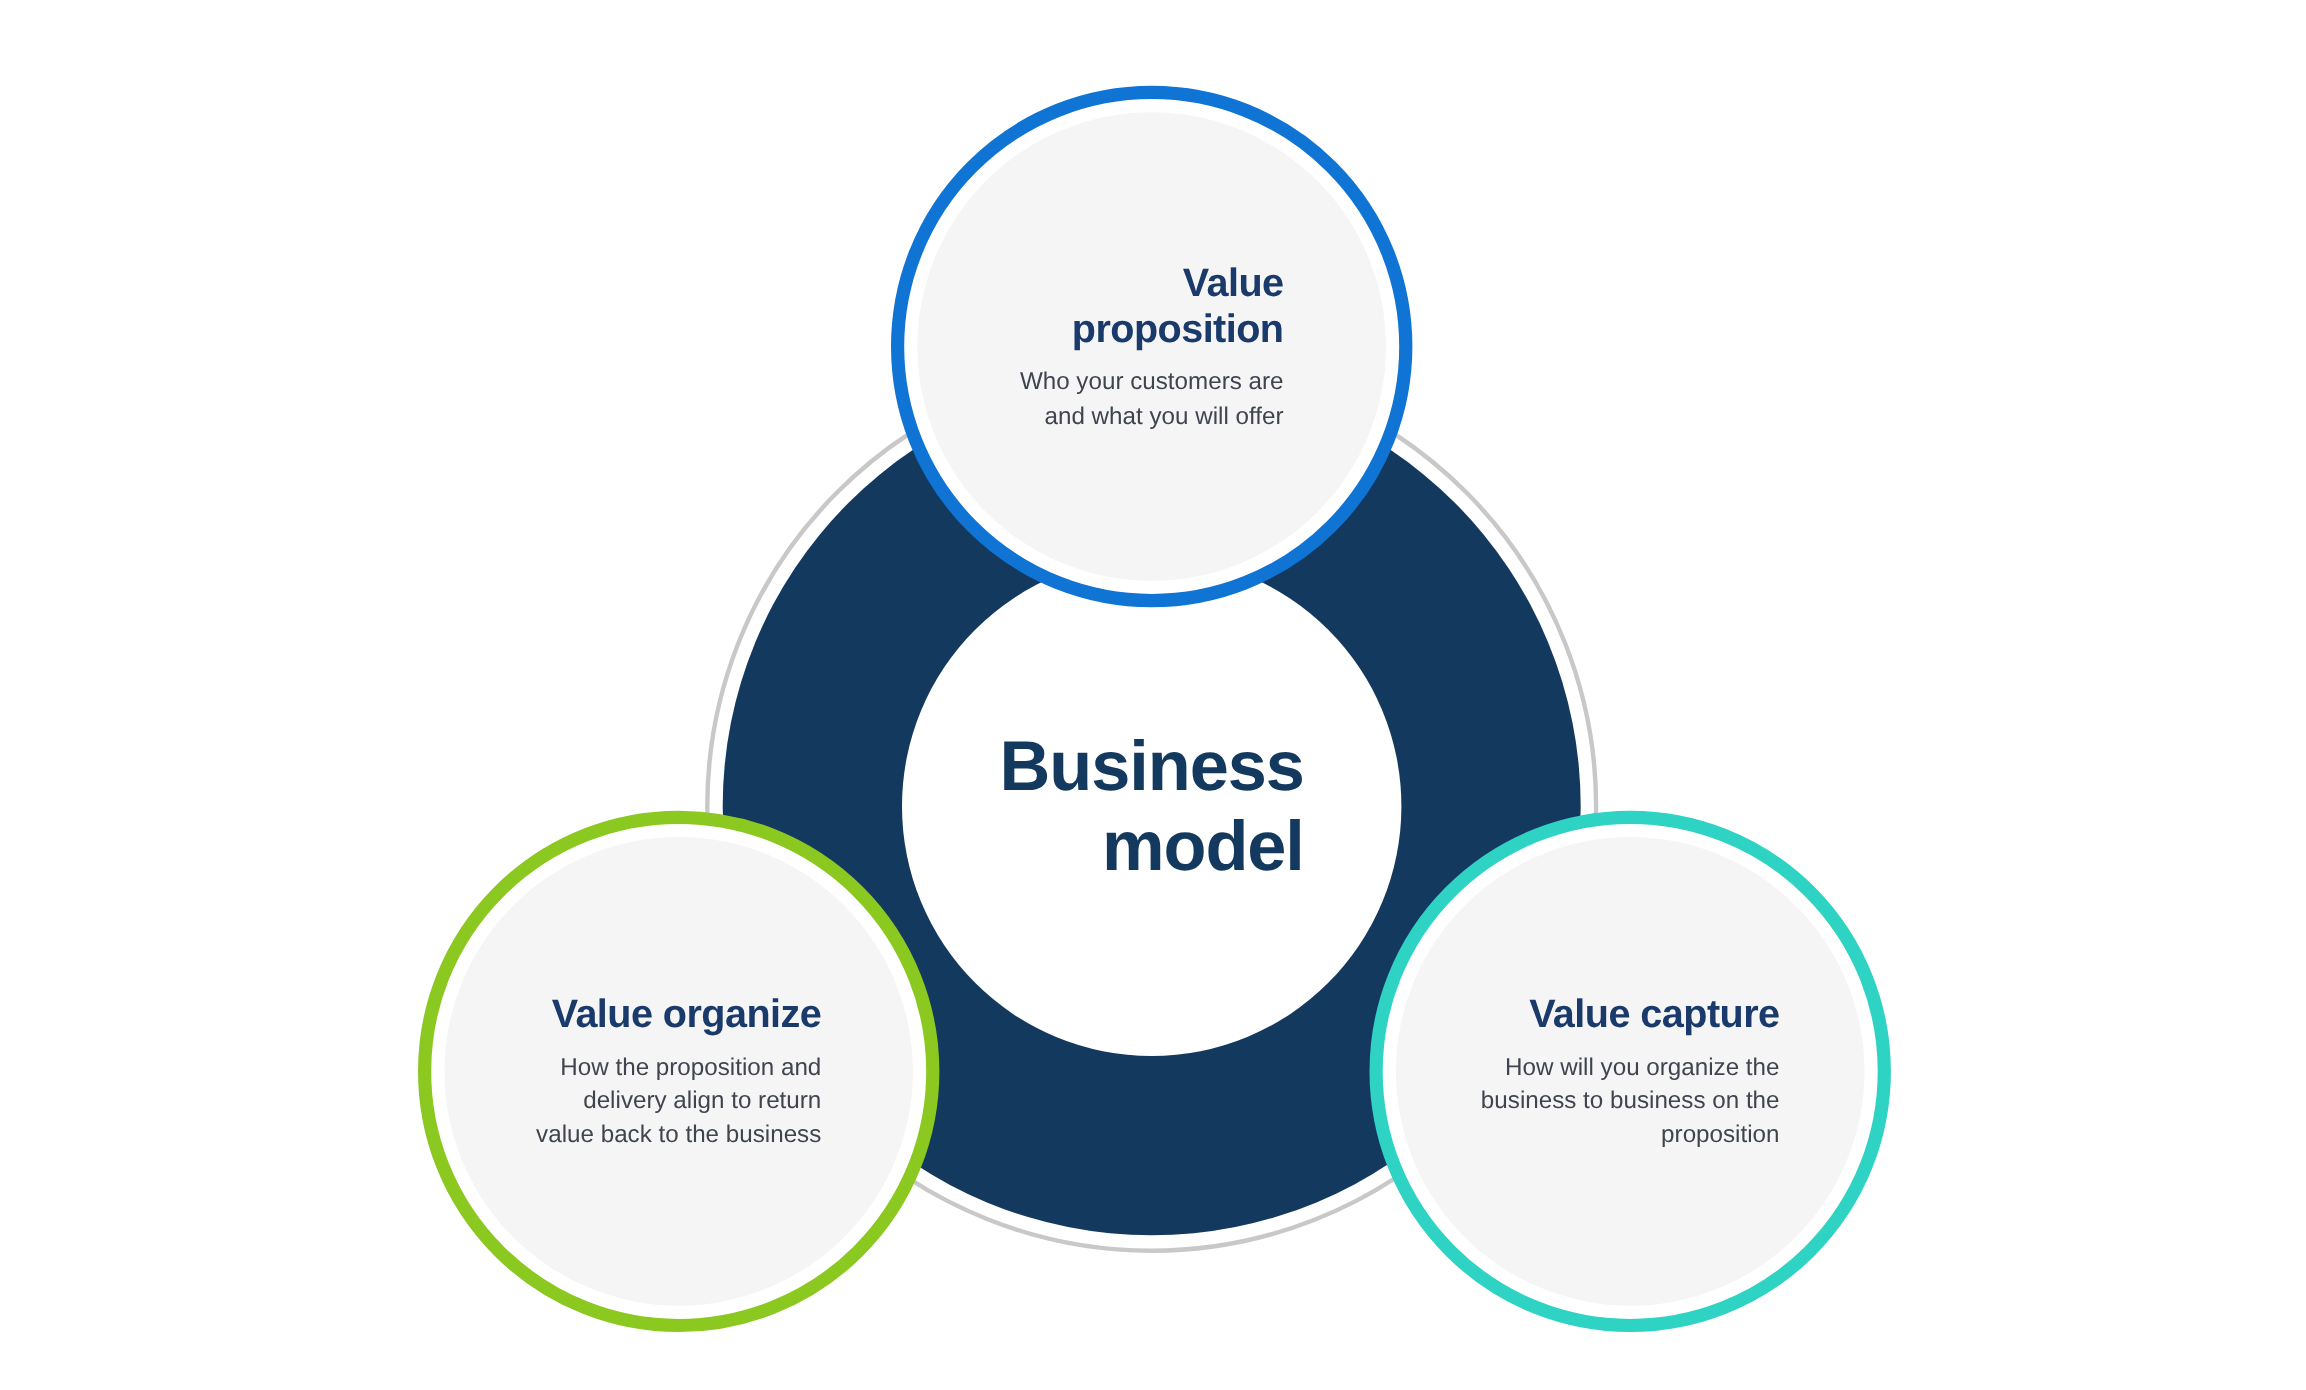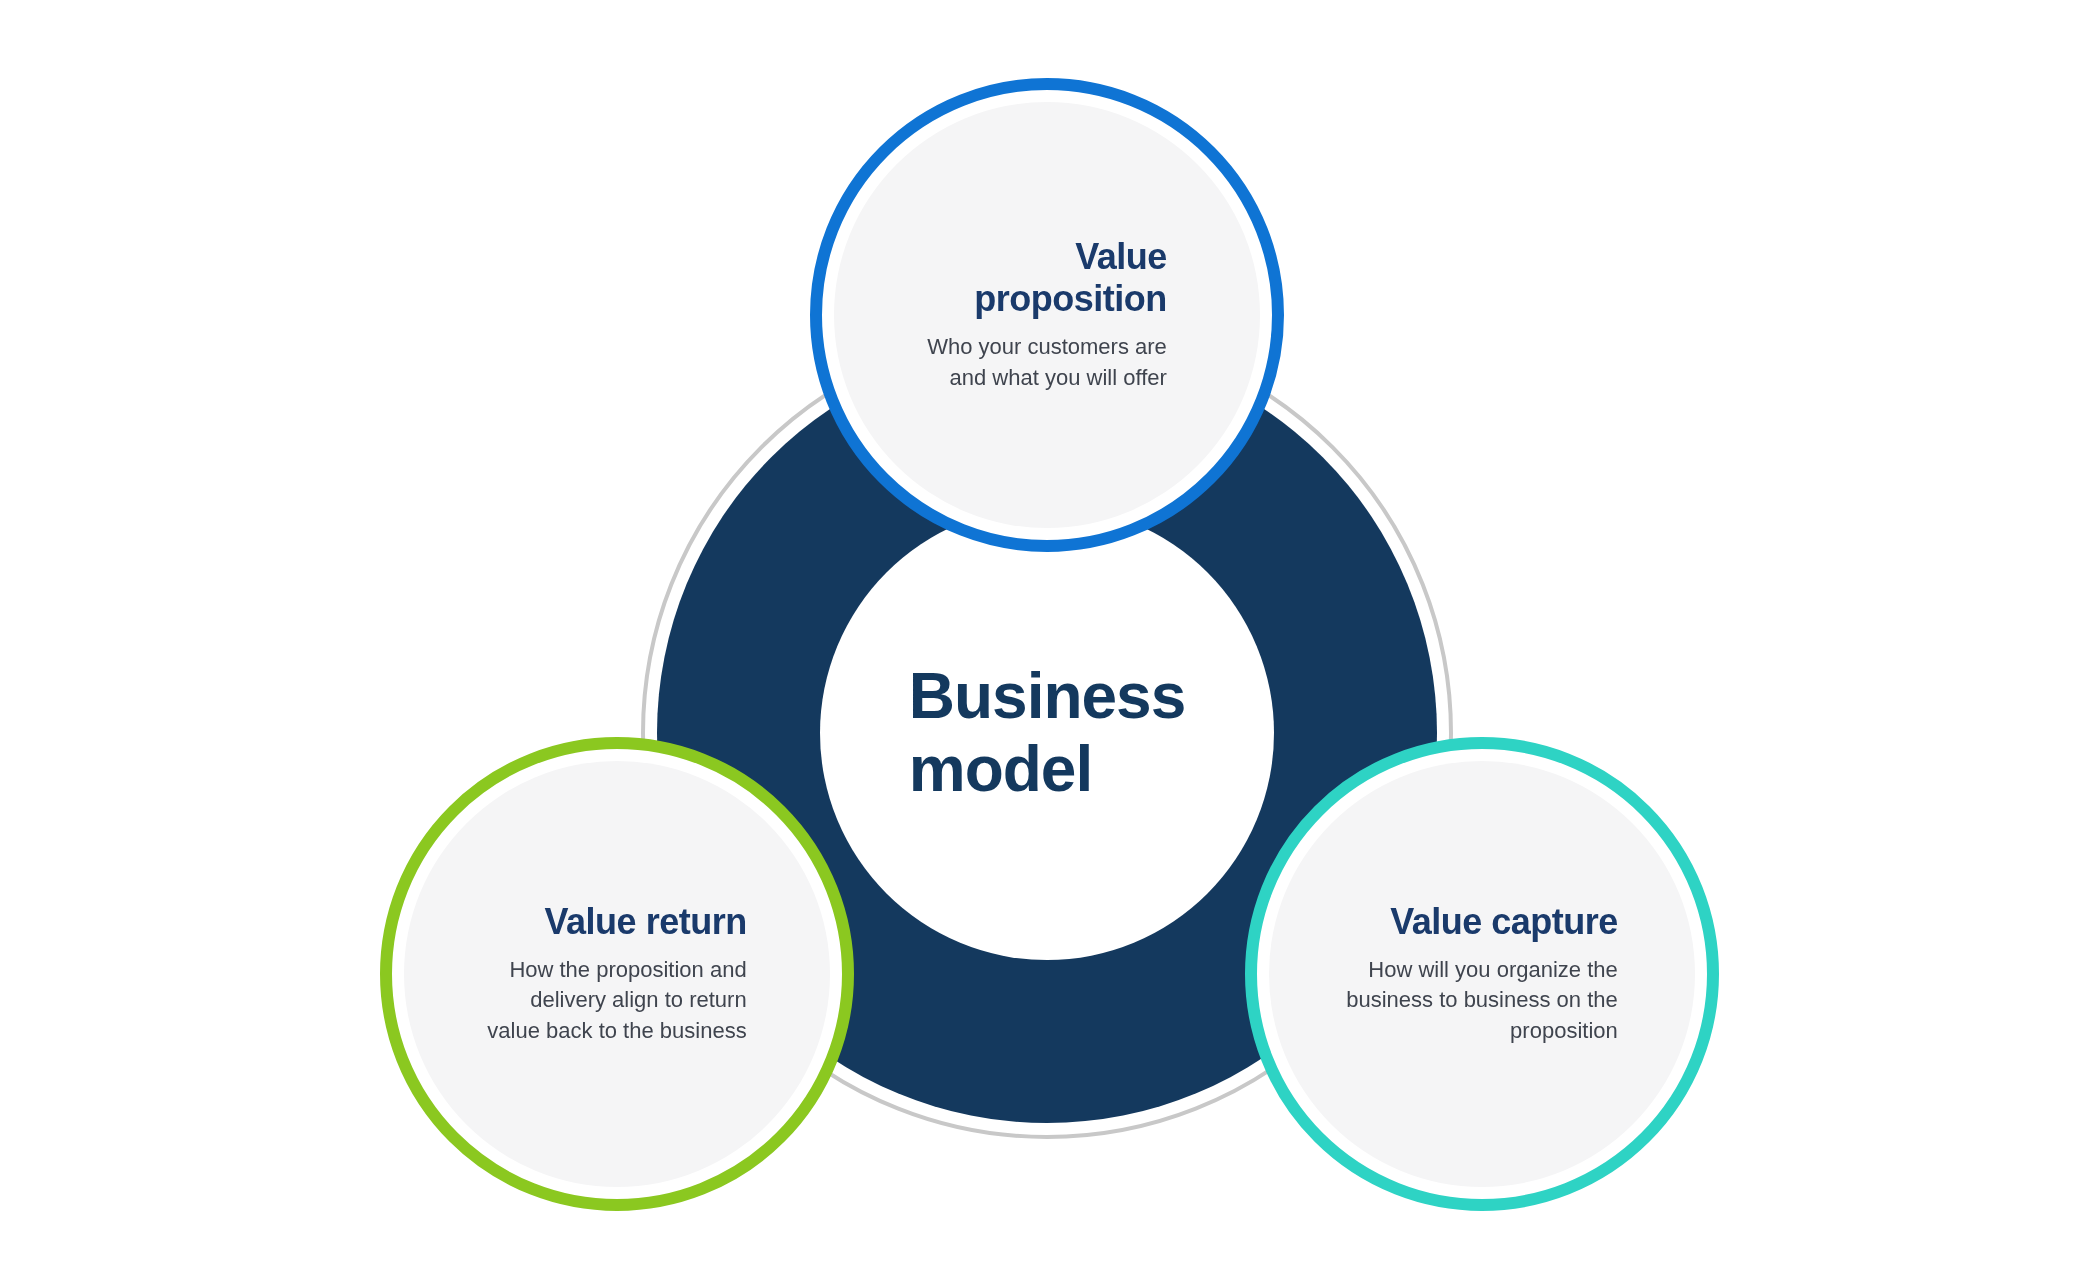--- a/index.html
+++ b/index.html
@@ -42,21 +42,21 @@
     background: var(--navy);
   }
   
   .hole {
     left: 820px; top: 506px;
     width: 454px; height: 454px;
     background: #fff;
     display: flex;
     align-items: center;
     justify-content: center;
-    text-align: left;
+    text-align: right;
   }
   .center-title {
     font-size: 64px;
     font-weight: bold;
     line-height: 1.14;
     letter-spacing: -1px;
     color: var(--navy);
     white-space: pre-line;
   }
   
@@ -117,21 +117,21 @@
       <div class="node-title">Value
 proposition</div>
       <div class="node-desc">Who your customers are
 and what you will offer</div>
     </div>
   </div>
 
   <div class="circle node node-left">
     <div class="node-disc"></div>
     <div class="node-content">
-      <div class="node-title">Value return</div>
+      <div class="node-title">Value organize</div>
       <div class="node-desc">How the proposition and
 delivery align to return
 value back to the business</div>
     </div>
   </div>
 
   <div class="circle node node-right">
     <div class="node-disc"></div>
     <div class="node-content">
       <div class="node-title">Value capture</div>

